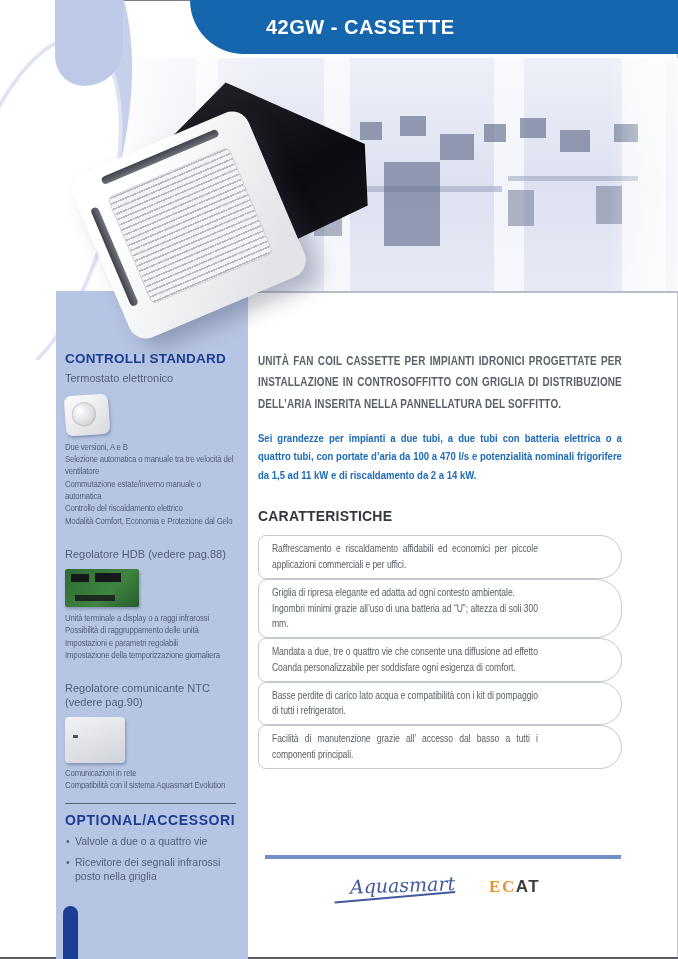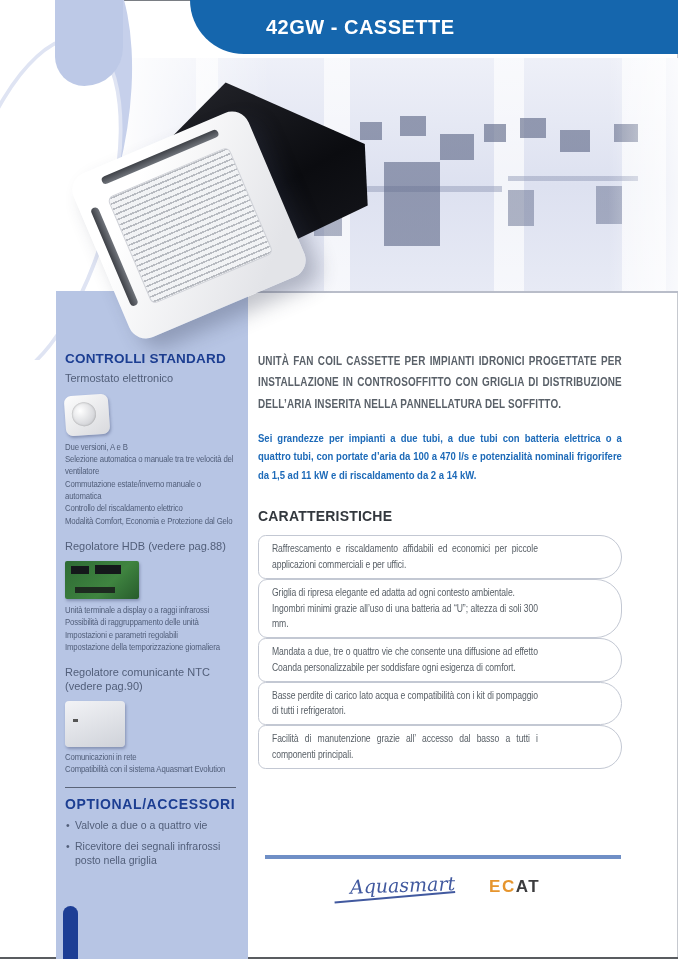--- a/index.html
+++ b/index.html
@@ -94,21 +94,21 @@
   .chip{position:absolute;background:#14181a;}
   .chip1{left:6px;top:5px;width:18px;height:8px;}
   .chip2{left:30px;top:4px;width:26px;height:9px;}
   .chip3{left:10px;bottom:6px;width:40px;height:6px;background:#1d2a1f;}
   .ntc-img{width:60px;height:46px;margin:7px 0 4px;border-radius:4px;position:relative;
       background:linear-gradient(160deg,#f2f3f6,#cfd2d9);box-shadow:1px 2px 3px rgba(60,70,110,.4);}
   .ntc-dot{position:absolute;left:8px;top:18px;width:5px;height:3px;background:#555;}
   .side-rule{border:none;border-top:1px solid #5a6478;margin:12px 6px 8px 0;}
   .opt-item{font-size:10.5px;color:#515e79;margin-top:7px;padding-left:10px;position:relative;line-height:1.3;width:170px;}
   .opt-item::before{content:"\2022";position:absolute;left:1px;top:0;}
-  .m14{margin-top:13px;}
+  .m14{margin-top:21px;}
 
   
   .main{position:absolute;left:258px;top:351px;width:364px;z-index:2;}
   .intro-upper{width:440px;transform:scaleX(.827);transform-origin:left top;margin:0;
       font-size:12px;font-weight:bold;color:#5a6169;letter-spacing:.2px;line-height:1.78;text-align:justify;}
   .intro-blue{width:440px;transform:scaleX(.827);transform-origin:left top;margin:14px 0 0;
       font-size:11.5px;font-weight:bold;color:#1d6ab8;line-height:1.6;text-align:justify;}
   .char-heading{margin:24px 0 0;font-size:14px;font-weight:bold;color:#33383e;letter-spacing:.2px;}
   .boxes{margin-top:11px;display:flex;flex-direction:column;}
   .feature-box{border:1px solid #c3c8d3;border-radius:9px 26px 26px 9px;background:#fff;
@@ -118,21 +118,21 @@
 
   
   .footer-rule{position:absolute;left:265px;top:855px;width:356px;height:4px;background:#6f8fc6;z-index:2;}
   .logos{position:absolute;left:258px;top:874px;width:364px;display:flex;justify-content:center;
       align-items:center;gap:30px;z-index:2;}
   .aquasmart-logo{font-family:"DejaVu Serif",serif;font-style:italic;font-size:19px;color:#41599f;
       position:relative;transform:rotate(-2deg);padding:0 4px 4px 10px;}
   .aquasmart-logo::after{content:"";position:absolute;left:-6px;right:4px;bottom:3px;height:1.5px;
       background:#41599f;transform:rotate(-3deg);}
   .ecat-logo{font-size:17px;font-weight:bold;letter-spacing:1.5px;}
-  .ecat-ec{color:#e6952e;}
+  .ecat-ec{color:#e6952e;font-family:Liberation Serif, serif;}
   .ecat-at{color:#3c3c3e;}
   .pagenum{position:absolute;left:64px;top:906px;font-size:11px;color:#1d3e95;z-index:4;}
   .pagebar{position:absolute;left:63px;top:906px;width:15px;height:53px;background:#1d3e95;
       border-radius:8px 8px 0 0;z-index:4;}
 </style>
 </head>
 <body>
 
 <div id="page">
 

